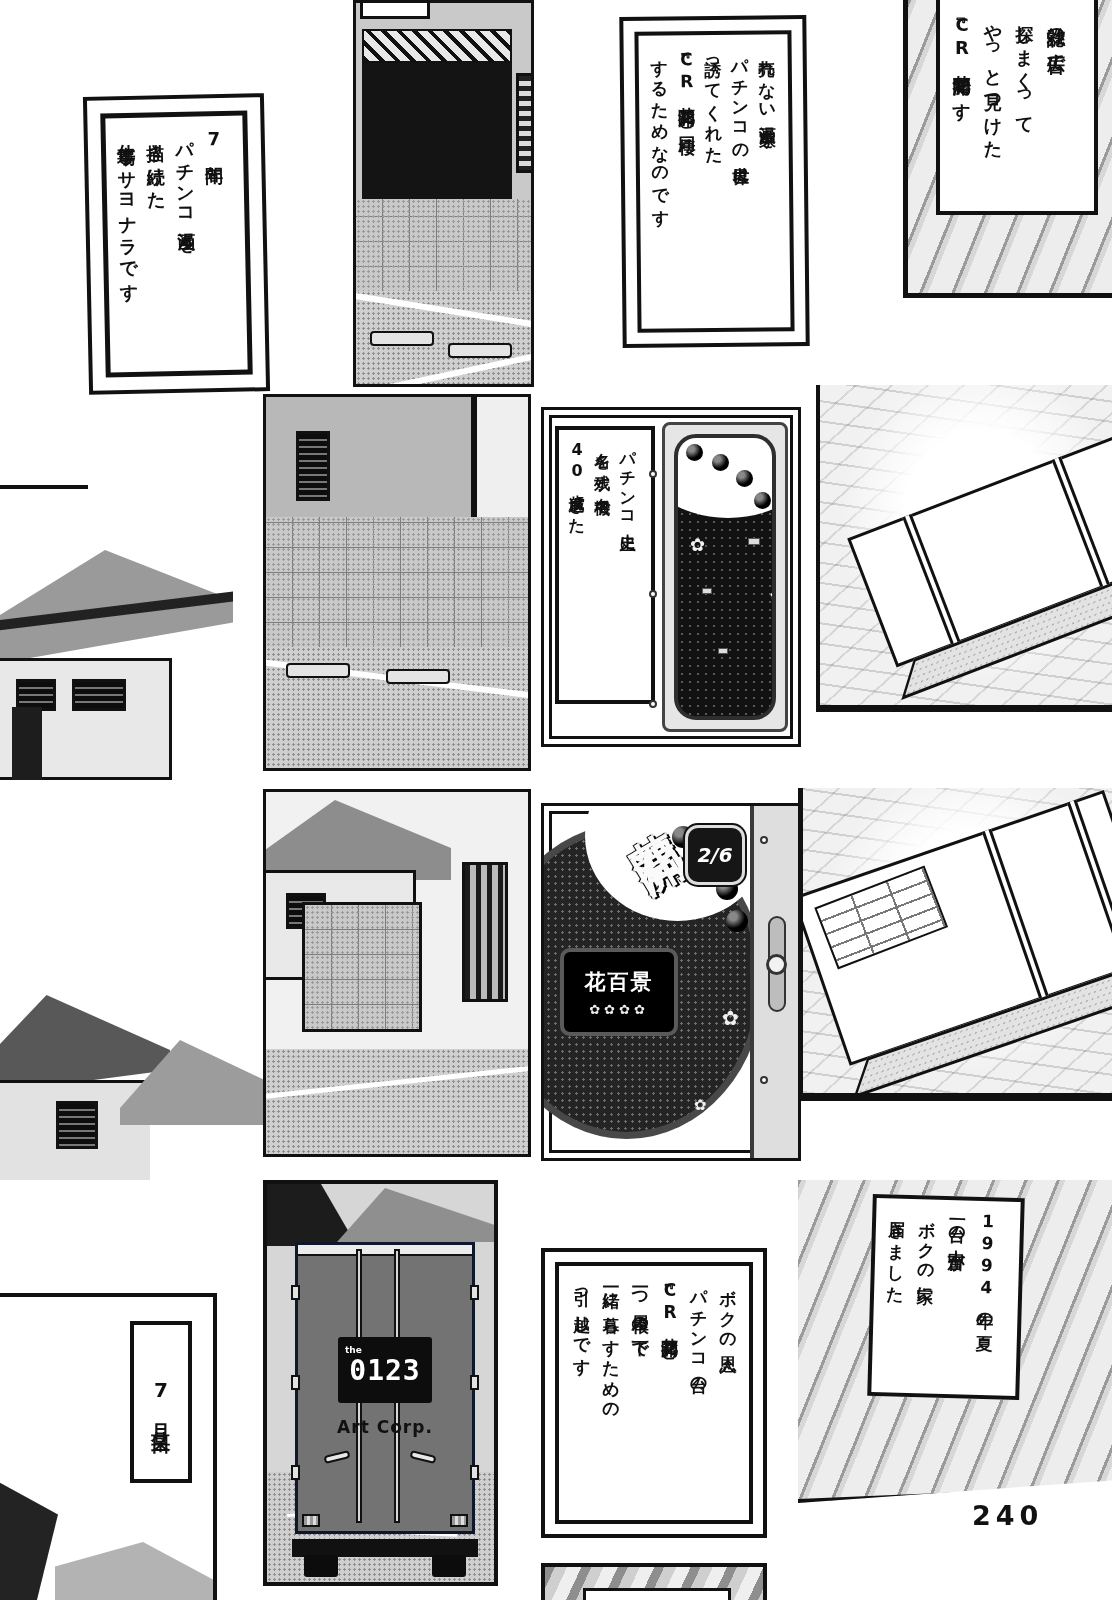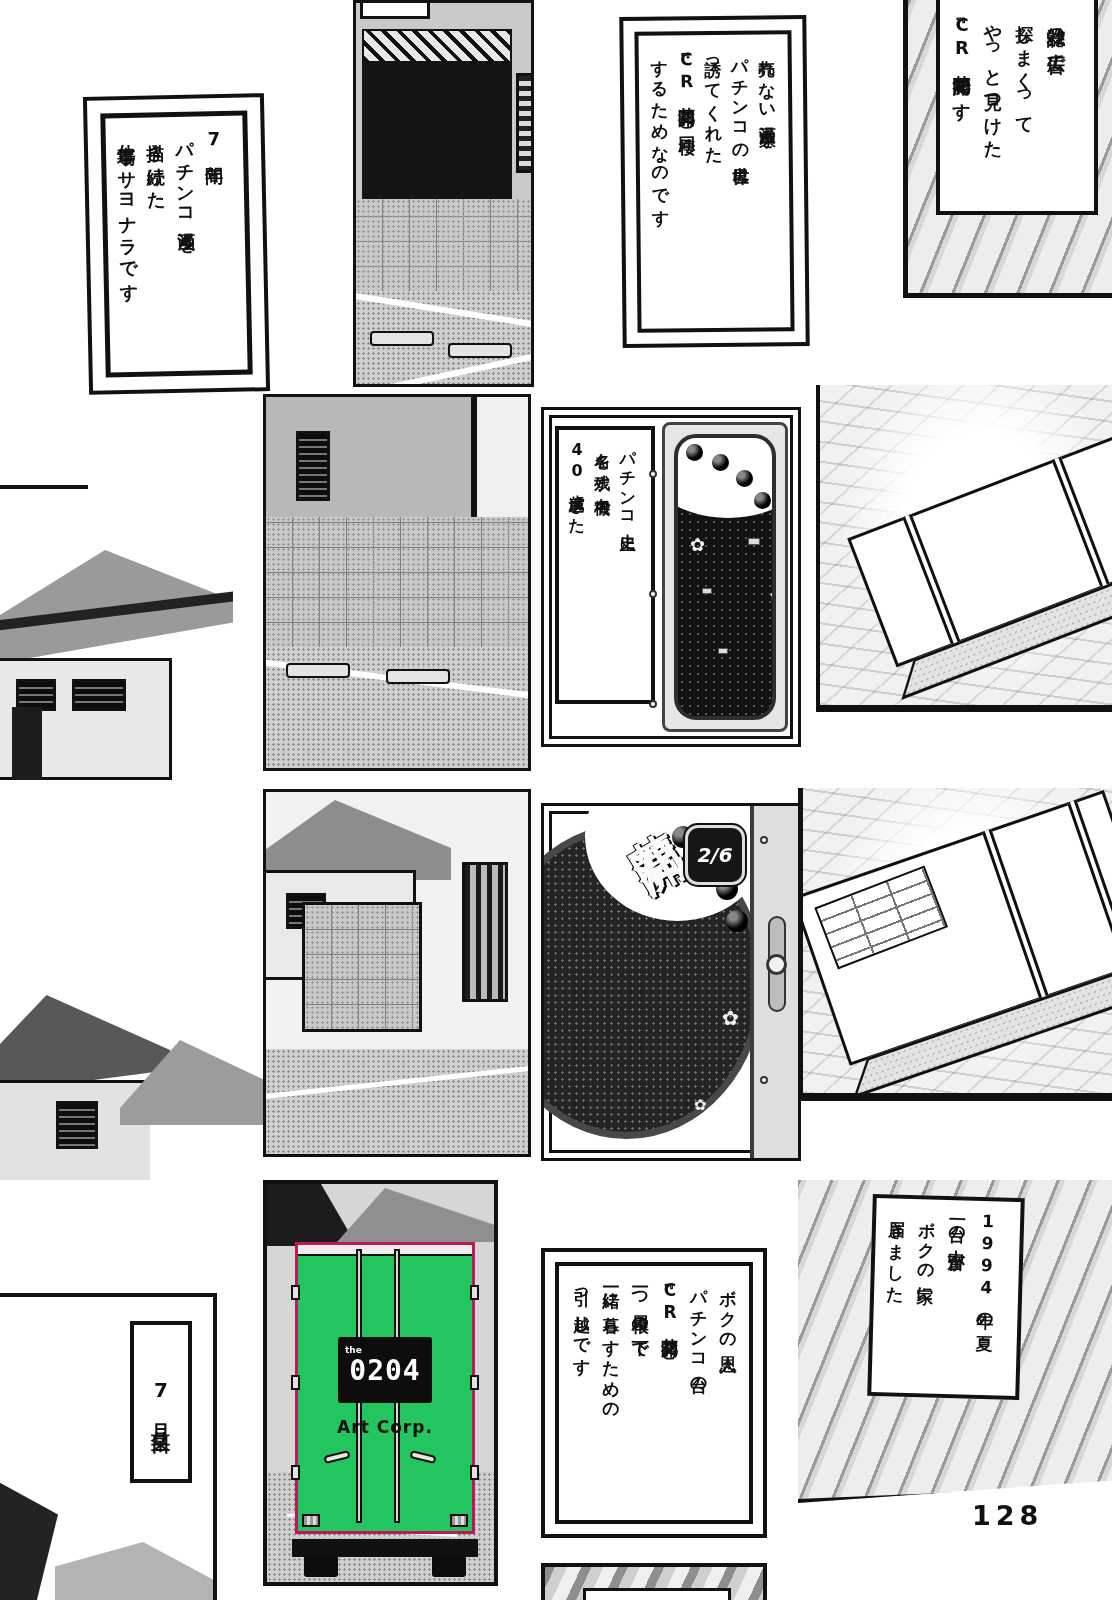--- a/index.html
+++ b/index.html
@@ -200,21 +200,21 @@
     clip-path:polygon(0 35%, 55% 0, 100% 55%, 100% 100%, 0 100%); }
 
   .p-truck { left:263px; top:1180px; width:235px; height:406px; border:4px solid #111;
     background:#d6d6d6; overflow:hidden; }
   .t-bg-roof { position:absolute; left:0; top:0; width:90px; height:62px; background:#1c1c1c;
     clip-path:polygon(0 0, 60% 0, 100% 100%, 0 100%); }
   .t-bg-roof2 { position:absolute; left:70px; top:4px; width:160px; height:54px; background:#8f8f8f;
     clip-path:polygon(0 100%, 30% 0, 100% 70%, 100% 100%); }
   .t-road { position:absolute; left:0; bottom:0; width:100%; height:110px; }
   .truck-body { position:absolute; left:28px; top:58px; width:180px; height:292px;
-    background:#22c55e; border:3px solid #be185d; }
+    background:#737373; border:3px solid #0f172a; }
   .t-topbar { position:absolute; left:0; right:0; top:0; height:11px; background:#ececec;
     border-bottom:2px solid #111; }
   .t-rod { position:absolute; top:4px; bottom:8px; width:6px; background:#d8d8d8; border:2px solid #111; }
   .t-hinge { position:absolute; width:9px; height:15px; background:#e2e2e2; border:2px solid #111; }
   .t-plate { position:absolute; left:50%; transform:translateX(-50%); top:92px; width:94px; height:66px;
     background:#0d0d0d; border-radius:3px; display:flex; align-items:center; justify-content:center; }
   .t-plate .the { position:absolute; left:7px; top:8px; color:#fff; font-size:9px; font-weight:700; }
   .t-plate .num { color:#fff; font-weight:700; font-size:28px; letter-spacing:1px;
     font-family:"DejaVu Sans Mono", monospace; }
   .t-company { position:absolute; left:0; right:0; top:172px; text-align:center;
@@ -375,20 +375,24 @@
 
   <div class="panel p-machine-face">
     <div class="mf-field"></div>
     <div class="mf-blob"></div>
     <div class="ball" style="left:128px; top:20px; width:22px; height:22px; z-index:3;"></div>
     <div class="ball" style="left:155px; top:42px; width:22px; height:22px; z-index:3;"></div>
     <div class="ball" style="left:172px; top:72px; width:22px; height:22px; z-index:3;"></div>
     <div class="ball" style="left:182px; top:104px; width:22px; height:22px; z-index:3;"></div>
     <div class="mf-logo">花満開</div>
     <div class="mf-badge">2/6</div>
+    <div class="mf-display">
+      <div class="txt">花百景</div>
+      <div class="reels">✿✿✿✿</div>
+    </div>
     <div class="flower" style="left:178px; top:200px; font-size:20px; z-index:3;">✿</div>
     <div class="flower" style="left:150px; top:290px; font-size:15px; z-index:3;">✿</div>
     <div class="mf-rail">
       <div class="mf-handle"></div>
       <div class="mf-knob"></div>
       <div class="screw" style="left:6px; top:30px;"></div>
       <div class="screw" style="left:6px; top:270px;"></div>
     </div>
   </div>
 
@@ -423,21 +427,21 @@
       <div class="t-hinge" style="left:-7px; top:40px;"></div>
       <div class="t-hinge" style="left:-7px; top:130px;"></div>
       <div class="t-hinge" style="left:-7px; top:220px;"></div>
       <div class="t-hinge" style="right:-7px; top:40px;"></div>
       <div class="t-hinge" style="right:-7px; top:130px;"></div>
       <div class="t-hinge" style="right:-7px; top:220px;"></div>
       <div class="t-rod" style="left:58px;"></div>
       <div class="t-rod" style="left:96px;"></div>
       <div class="t-plate">
         <span class="the">the</span>
-        <span class="num">0204</span>
+        <span class="num">0123</span>
       </div>
       <div class="t-company">Art Corp.</div>
       <div class="t-handle" style="left:26px; top:208px; transform:rotate(-14deg);"></div>
       <div class="t-handle" style="left:112px; top:208px; transform:rotate(14deg);"></div>
       <div class="t-light" style="left:4px;"></div>
       <div class="t-light" style="right:4px;"></div>
       <div class="t-bumper"></div>
       <div class="t-tire" style="left:6px;"></div>
       <div class="t-tire" style="right:6px;"></div>
     </div>
@@ -461,15 +465,15 @@
 ボクの家に
 届きました</div>
     </div>
     <div class="bottom-bar"></div>
   </div>
 
   <div class="panel p-next">
     <div class="peek"></div>
   </div>
 
-  <div class="page-number">128</div>
+  <div class="page-number">240</div>
 
 </div>
 
 </body></html>

